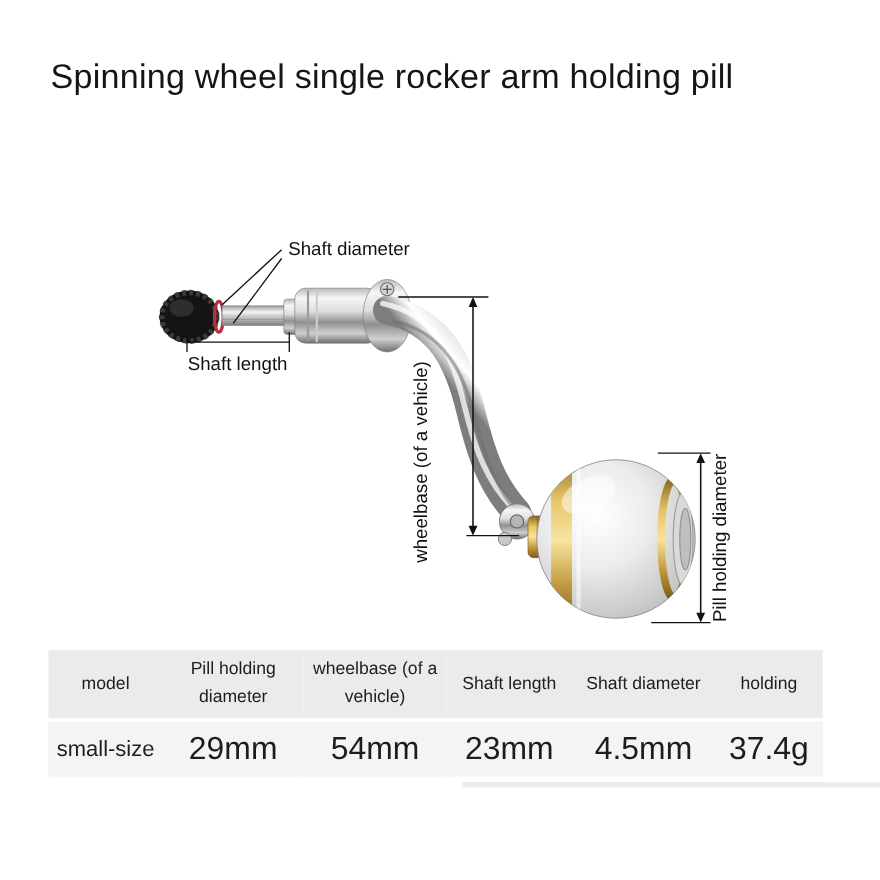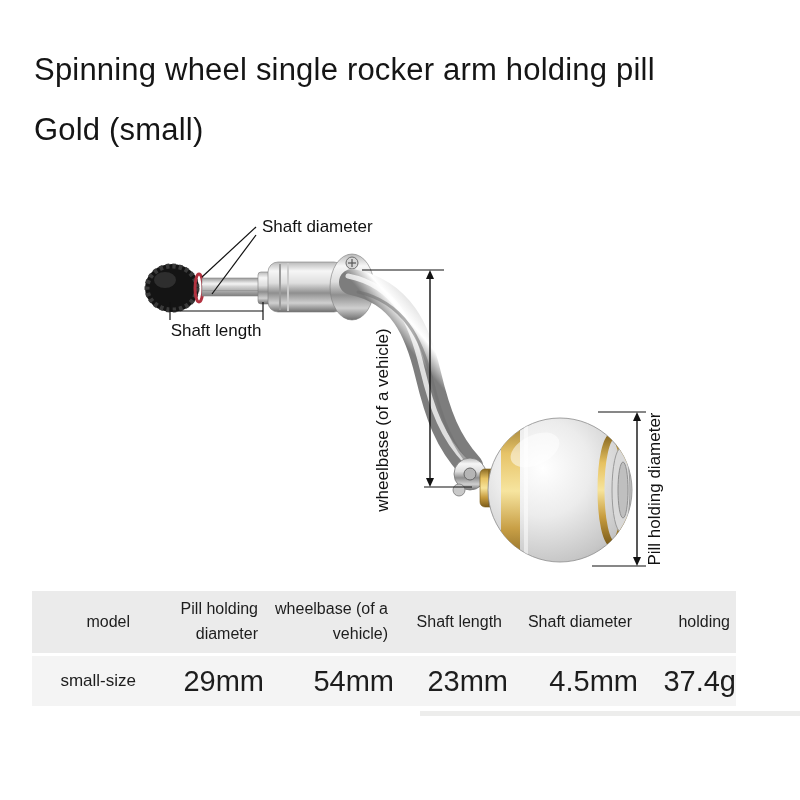--- a/index.html
+++ b/index.html
@@ -7,56 +7,55 @@
   body {
     background:#ffffff;
     font-family:"Liberation Sans", sans-serif;
     position:relative;
     overflow:hidden;
     color:#111;
   }
   .page { position:relative; width:800px; height:800px; background:#fff; }
 
   .title {
-    position:absolute; left:34px; top:40px;
+    position:absolute; left:46px; top:40px;
     font-size:31px; color:#151515; letter-spacing:0.2px;
   }
   .title div { line-height:60px; white-space:nowrap; }
 
   svg.product { position:absolute; left:0; top:0; }
   svg text { font-family:"Liberation Sans", sans-serif; }
 
   table.spec-table {
-    position:absolute; left:32px; top:588px; width:704px;
+    position:absolute; left:44px; top:588px; width:704px;
     border-collapse:separate; border-spacing:0 3px;
-    table-layout:fixed; text-align:right;
+    table-layout:fixed; text-align:center;
   }
   table.spec-table th {
     background:#ebebeb; font-weight:400; font-size:16px; color:#1d1d1d;
     height:62px; line-height:1.55; padding:0 6px; vertical-align:middle;
   }
   table.spec-table td {
     background:#f4f4f4; font-size:29px; color:#1d1d1d;
     height:50px; vertical-align:middle;
   }
-  table.spec-table td.model-cell { font-size:17px; }
+  table.spec-table td.model-cell { font-size:20px; }
 
   .bottom-strip {
     position:absolute; left:420px; top:711px; width:380px; height:5px;
     background:#ededec;
   }
 </style>
 </head>
 <body>
 
 <div class="page">
 
   <div class="title">
     <div>Spinning wheel single rocker arm holding pill</div>
-    <div>Gold (small)</div>
   </div>
 
   <svg class="product" width="800" height="800" viewBox="0 0 800 800">
     <defs>
       <linearGradient id="chromeV" x1="0" y1="0" x2="0" y2="1">
         <stop offset="0" stop-color="#b9b9b9"></stop>
         <stop offset="0.18" stop-color="#f6f6f6"></stop>
         <stop offset="0.42" stop-color="#dedede"></stop>
         <stop offset="0.62" stop-color="#8f8f8f"></stop>
         <stop offset="0.82" stop-color="#cfcfcf"></stop>

